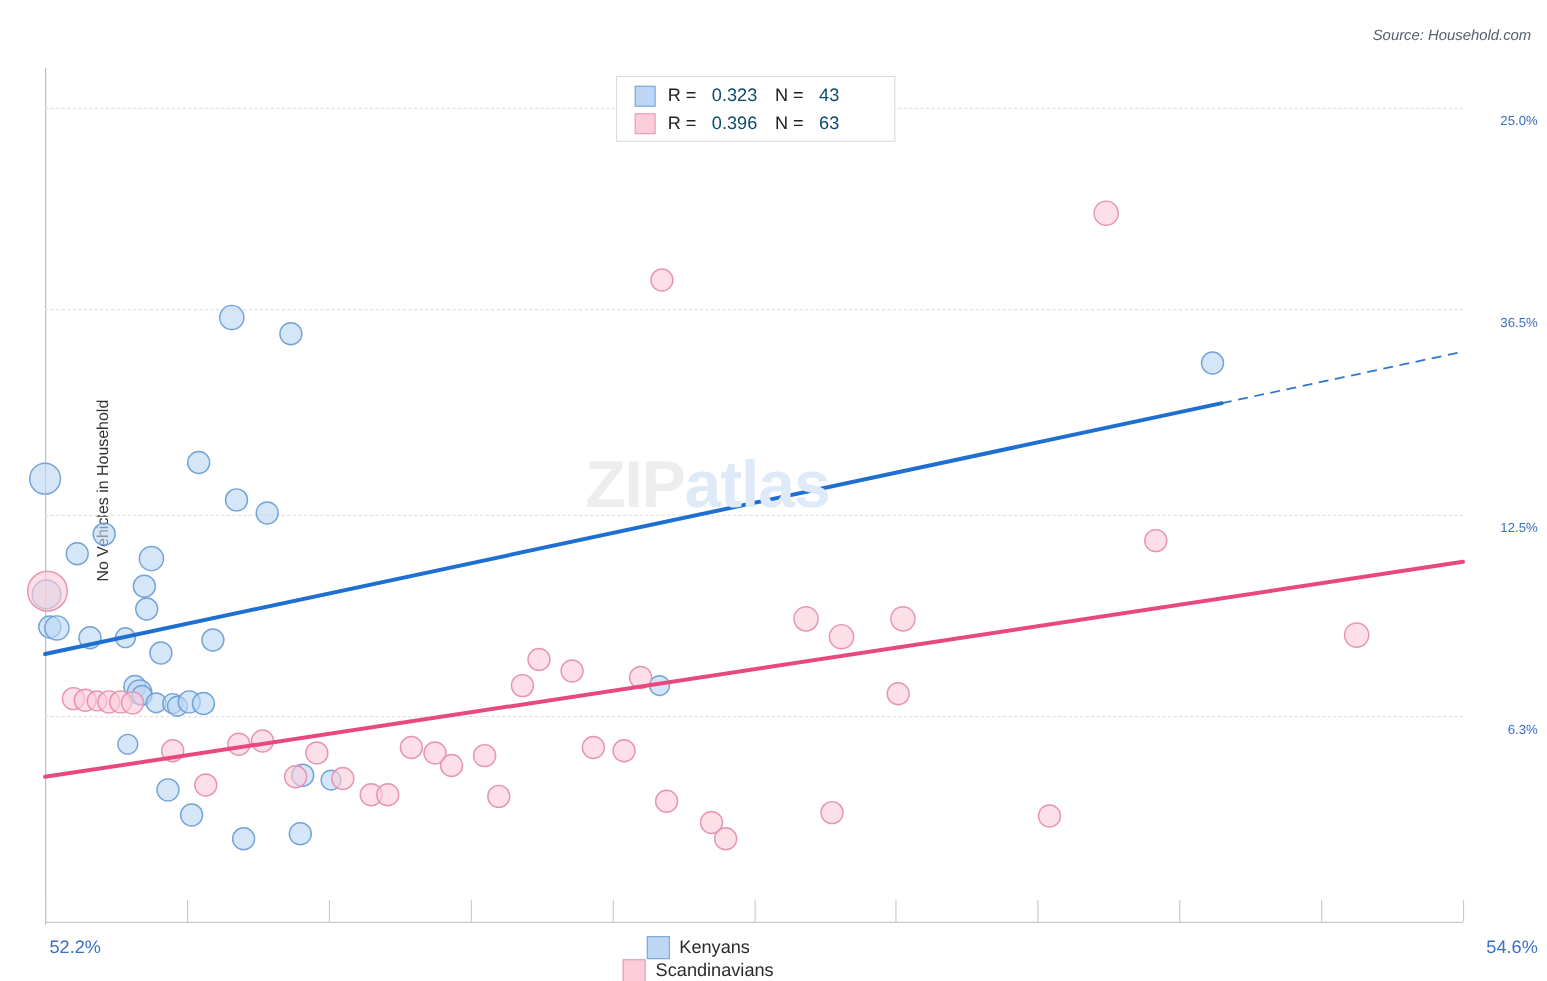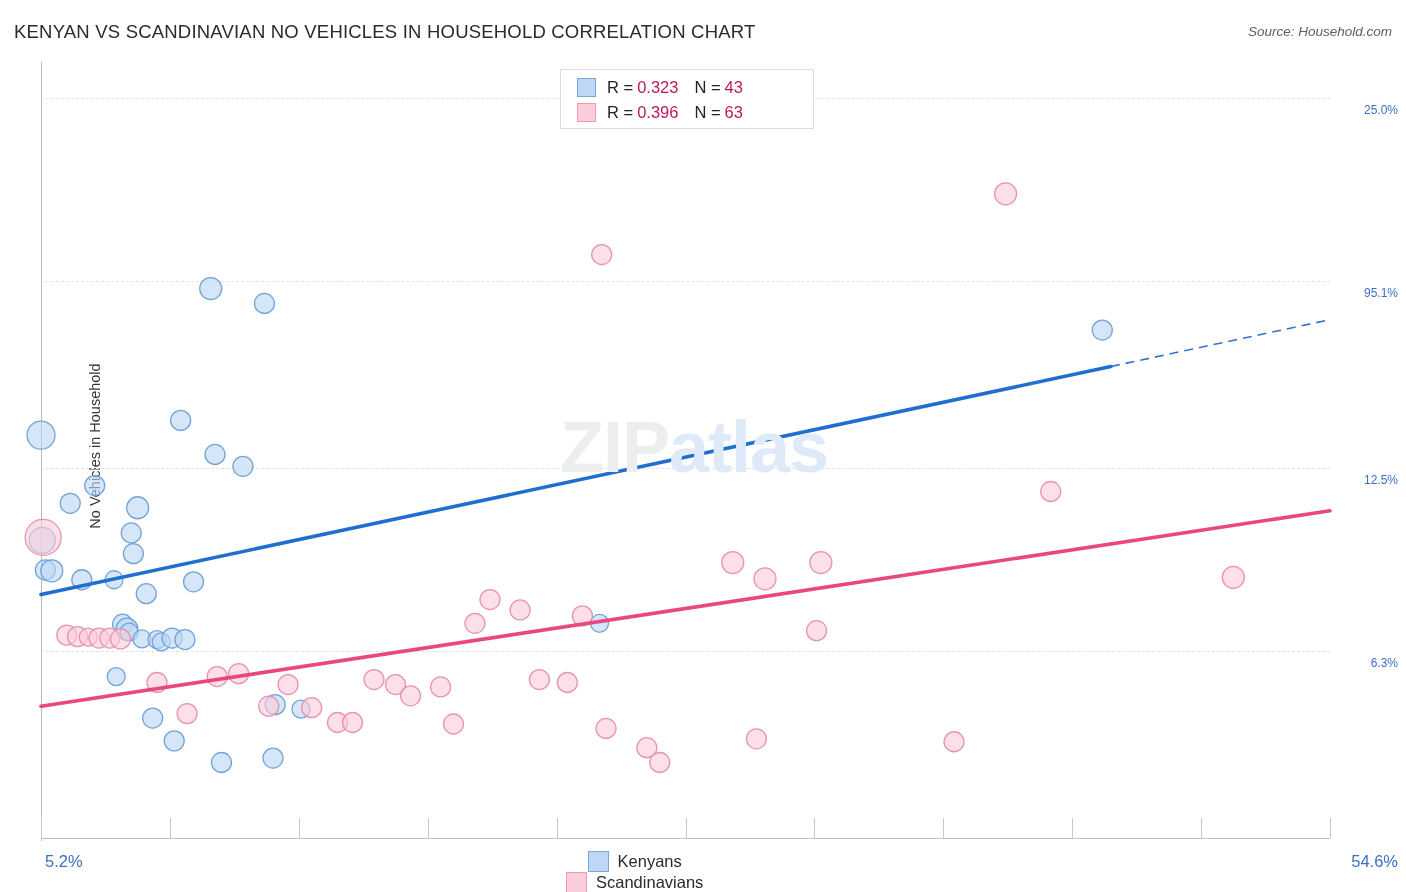--- a/index.html
+++ b/index.html
@@ -84,22 +84,22 @@
     font-size: 16.5px; color: #3a6fc4;
   }
   .x-max {
     position: absolute; right: 8px; top: 852px;
     font-size: 16.5px; color: #3a6fc4;
   }
 
   
   .watermark {
     position: absolute;
-    left: 560px; top: 406px;
-    font-size: 72px;
+    left: 532px; top: 406px;
+    font-size: 60px;
     font-weight: bold;
     letter-spacing: -1px;
     pointer-events: none;
     user-select: none;
     white-space: nowrap;
   }
   .wm-zip { color: #eceded; }
   .wm-atlas { color: #dfeaf9; }
 
   
@@ -122,21 +122,21 @@
     color: #222;
   }
   .corr-swatch {
     width: 17px; height: 17px;
     border: 1px solid #7ba7d7;
     background: #bdd7f5;
     margin-right: 11px;
     flex: none;
   }
   .corr-swatch.pink { border-color: #e89bb4; background: #fbccd9; }
-  .corr-num { color: #be185d; margin-left: 4px; }
+  .corr-num { color: #0c4a6e; margin-left: 14px; }
   .corr-n { margin-left: 16px; }
 
   
   .series-legend {
     position: absolute;
     left: 566px; top: 851px;
     display: flex; align-items: center;
     font-size: 16.5px;
     color: #2b2b2b;
     flex-direction: column;
@@ -149,21 +149,20 @@
     margin-right: 9px;
     flex: none;
   }
   .series-swatch.pink { border-color: #e89bb4; background: #fbccd9; }
 </style>
 </head>
 <body>
 
 <div id="chart-root">
 
-  <div class="chart-title">KENYAN VS SCANDINAVIAN NO VEHICLES IN HOUSEHOLD CORRELATION CHART</div>
   <div class="chart-source">Source: Household.com</div>
 
   <div class="axis-title-y">No Vehicles in Household</div>
 
   <div class="axis-y-line"></div>
   <div class="axis-x-line"></div>
 
   <div class="plot">
     <div id="grid-layer">
         <div class="gridline" style="top: 586.4px;"></div>
@@ -266,21 +265,21 @@
       <div class="xtick" style="left: 685.5px;"></div>
       <div class="xtick" style="left: 814.4px;"></div>
       <div class="xtick" style="left: 943.3px;"></div>
       <div class="xtick" style="left: 1072.2px;"></div>
       <div class="xtick" style="left: 1201.1px;"></div>
       <div class="xtick" style="left: 1330px;"></div>
     </div>
   <div id="ylabels-layer">
       <div class="ylabel-right" style="top: 656.4px; margin-left: 24px;">6.3%</div>
       <div class="ylabel-right" style="top: 472.8px;">12.5%</div>
-      <div class="ylabel-right" style="top: 286.2px;">95.1%</div>
+      <div class="ylabel-right" style="top: 286.2px;">36.5%</div>
       <div class="ylabel-right" style="top: 102.6px;">25.0%</div>
     </div>
 
   <div class="watermark"><span class="wm-zip">ZIP</span><span class="wm-atlas">atlas</span></div>
 
   <div class="corr-box">
     <div class="corr-row">
       <span class="corr-swatch"></span>
       <span>R =</span>
       <span class="corr-num">0.323</span>
@@ -289,21 +288,21 @@
     </div>
     <div class="corr-row">
       <span class="corr-swatch pink"></span>
       <span>R =</span>
       <span class="corr-num">0.396</span>
       <span class="corr-n">N =</span>
       <span class="corr-num">63</span>
     </div>
   </div>
 
-  <div class="x-min">5.2%</div>
+  <div class="x-min">52.2%</div>
   <div class="x-max">54.6%</div>
 
   <div class="series-legend">
     <div class="series-item">
       <span class="series-swatch"></span>
       <span>Kenyans</span>
     </div>
     <div class="series-item">
       <span class="series-swatch pink"></span>
       <span>Scandinavians</span>

